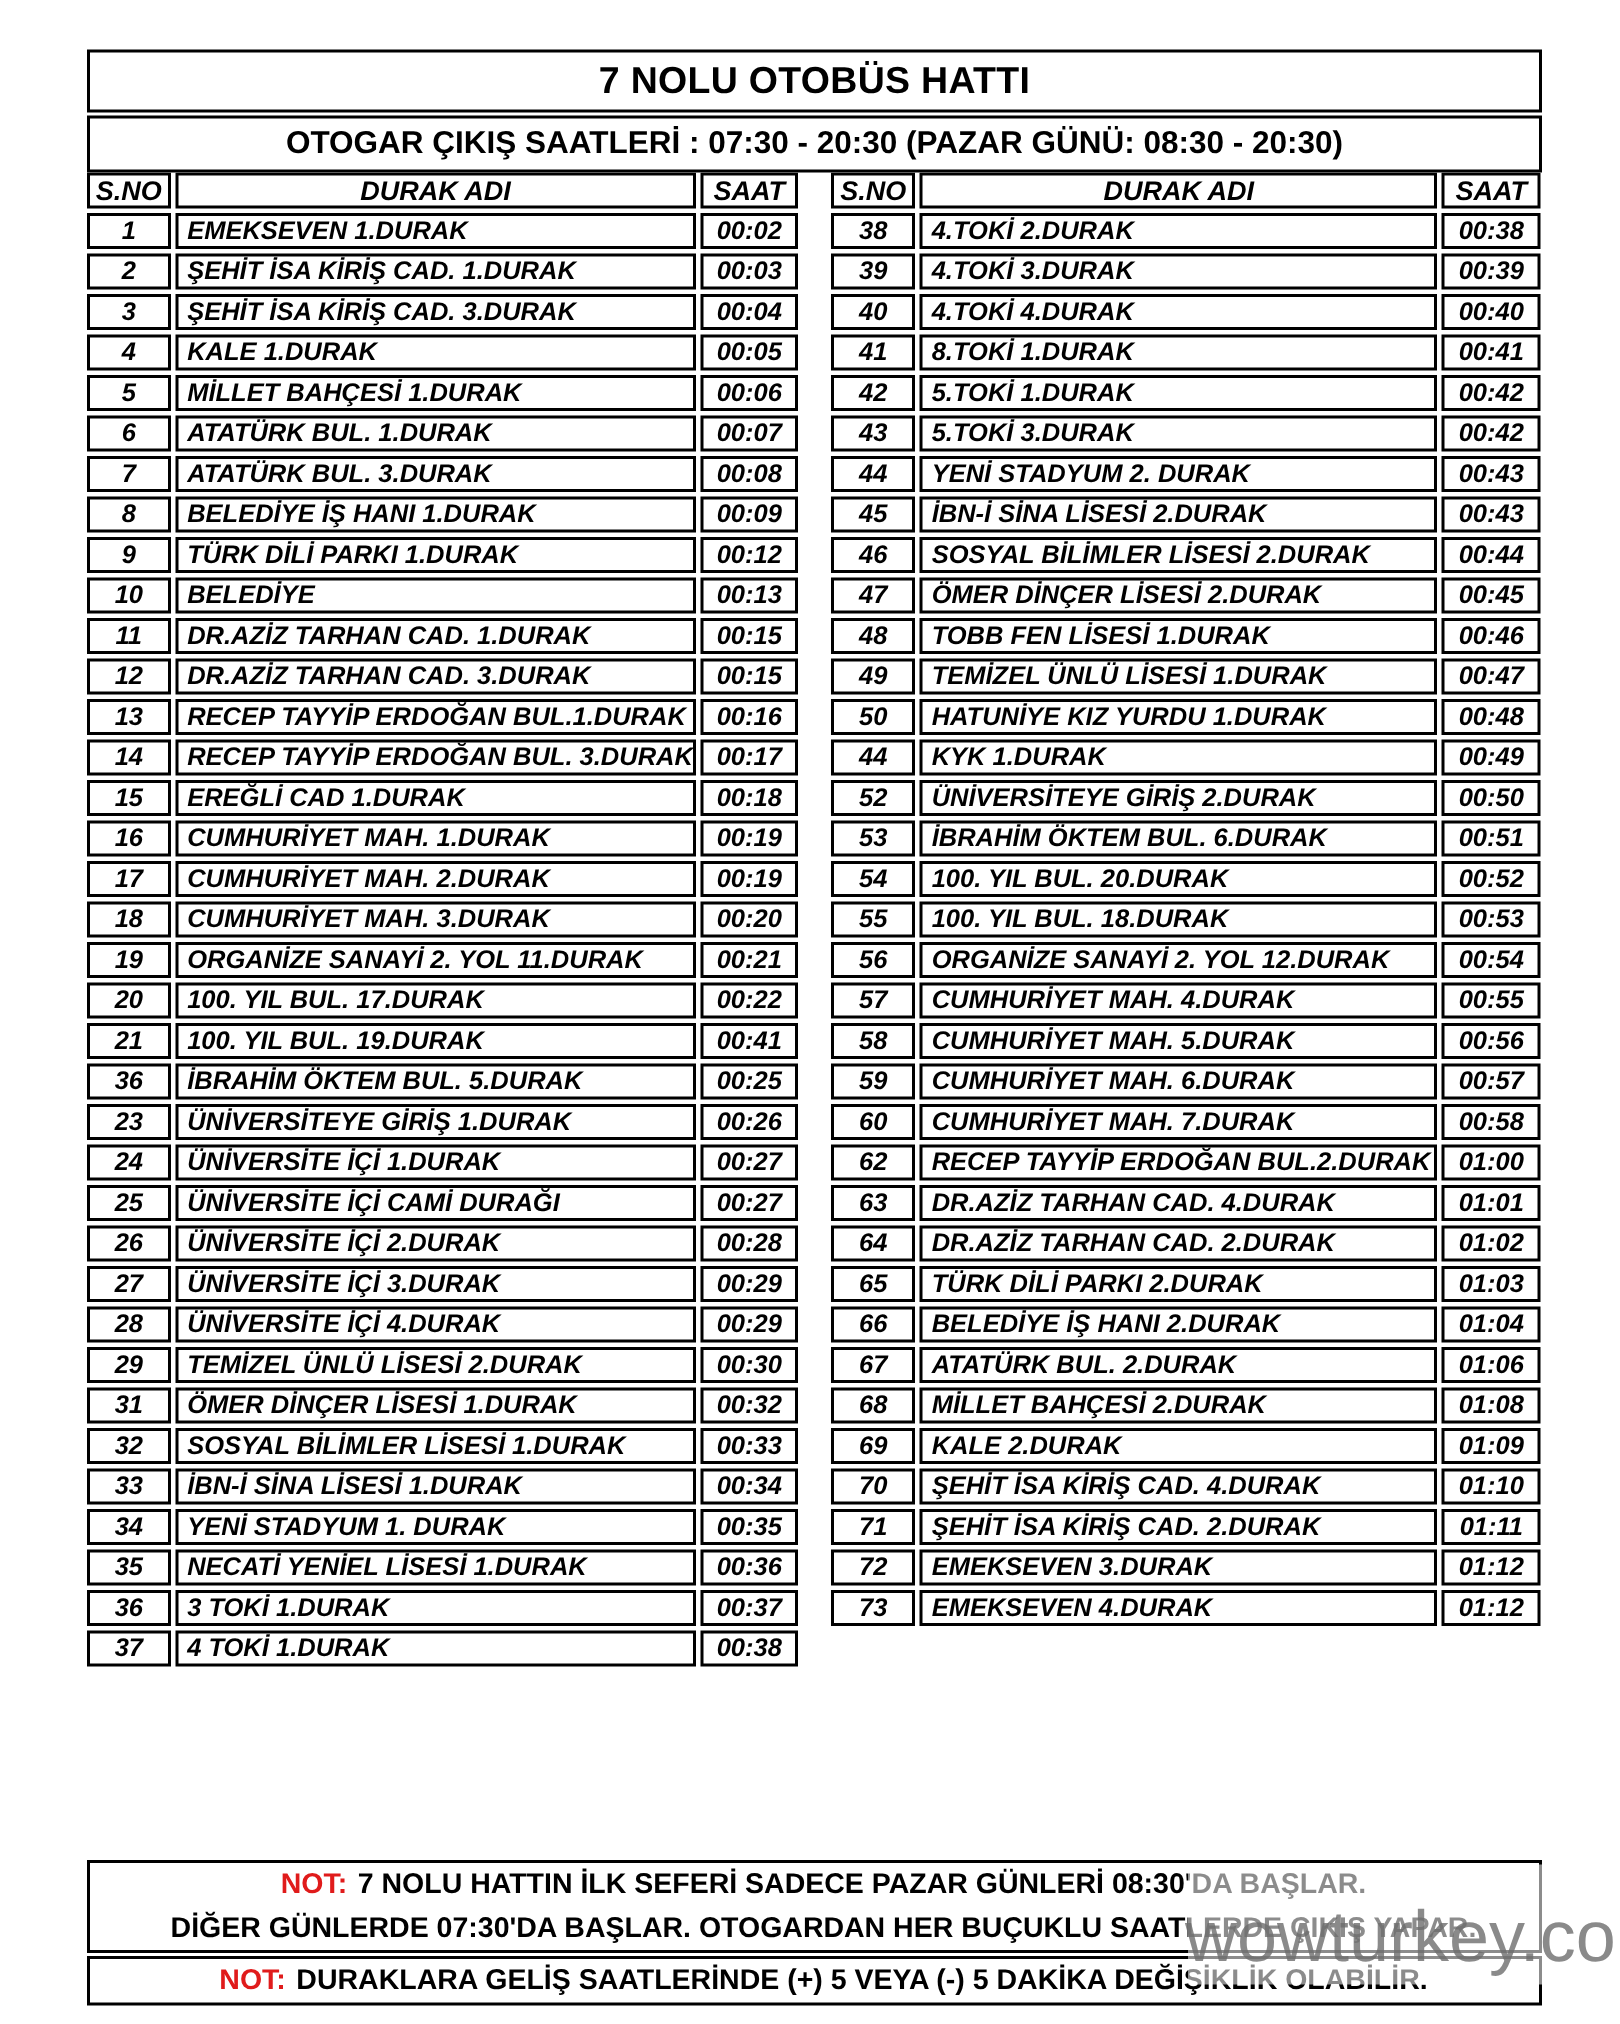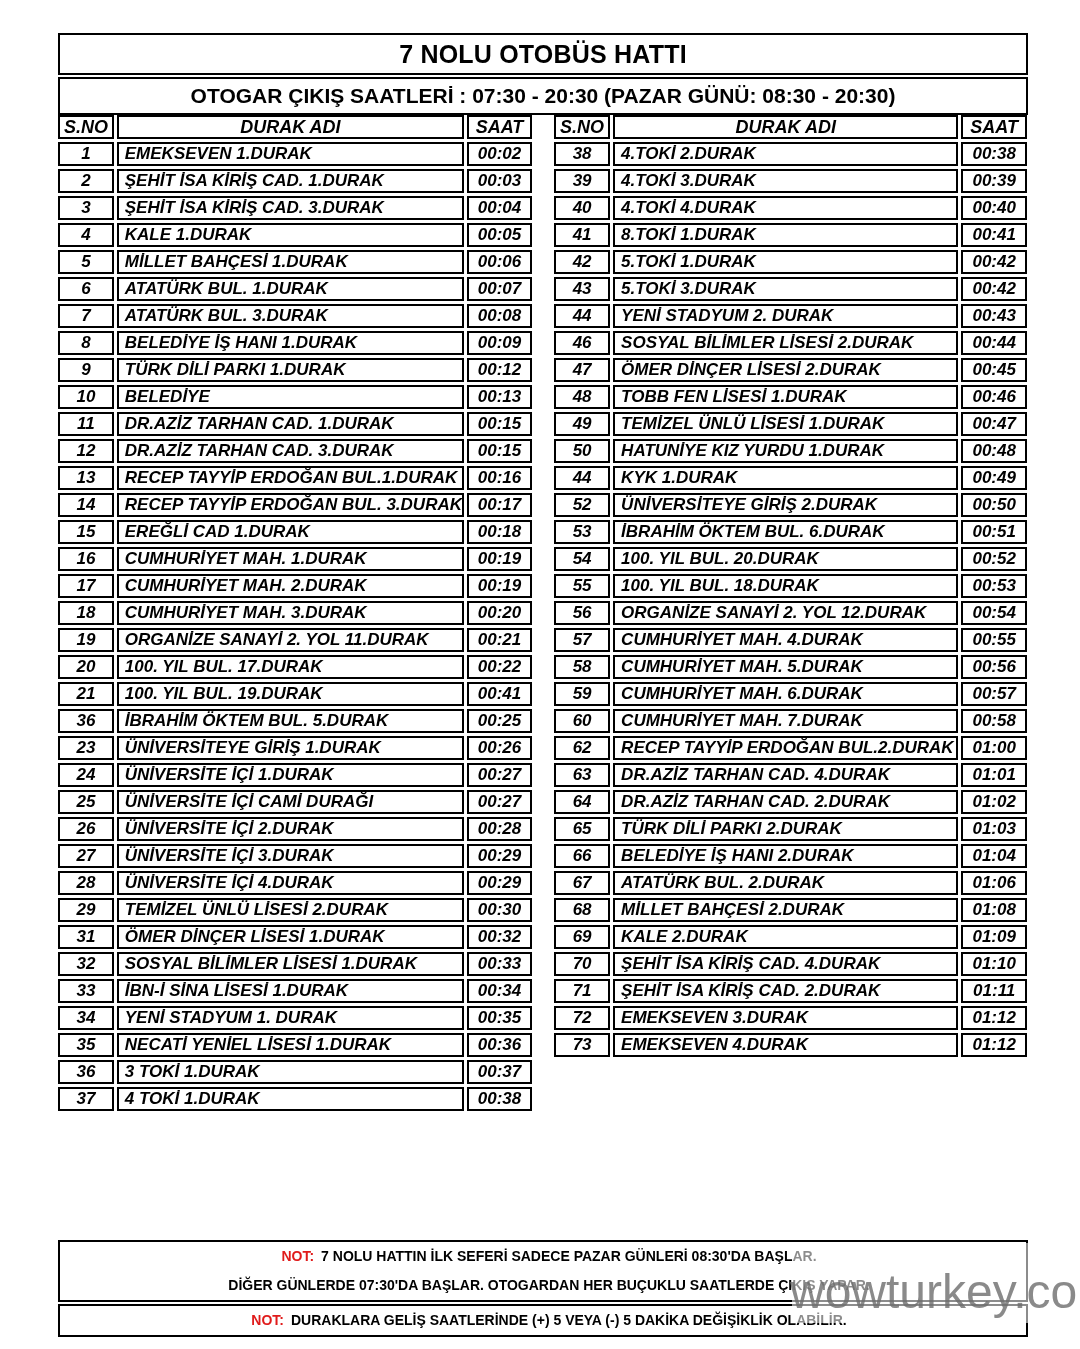--- a/index.html
+++ b/index.html
@@ -24,21 +24,21 @@
     font-weight:700;font-size:17px;line-height:20px;overflow:hidden;white-space:nowrap;}
   table.tt th{text-align:center;font-size:18px;}
   td.c-sno{text-align:center;}
   td.c-stop{text-align:left;padding-left:6px;}
   td.c-time{text-align:center;font-size:18px;}
   col.w-sno{width:58px;}
   col.w-stop{width:346px;}
   col.w-time{width:69px;}
 
   .note-box{position:absolute;left:58px;width:970px;border:2px solid var(--border);
-    background:#fff;text-align:center;font-weight:700;font-size:14px;padding-left:12px;}
+    background:#fff;text-align:center;font-weight:700;font-size:19px;padding-left:12px;}
   .note-box-1{top:1240px;height:62px;}
   .note-box-2{top:1304px;height:33px;}
   .note-line{line-height:29px;white-space:nowrap;}
   .note-label{color:var(--note-red);margin-right:7px;}
 
   .wm-lighten{position:absolute;left:792px;top:1243px;width:252px;height:80px;
     background:rgba(255,255,255,0.55);pointer-events:none;}
   .watermark{position:absolute;left:790px;top:1264px;width:260px;
     font-size:48px;font-weight:400;color:var(--wm-gray);opacity:.8;
     letter-spacing:0px;white-space:nowrap;pointer-events:none;}
@@ -292,20 +292,25 @@
             <td class="c-sno">43</td>
             <td class="c-stop">5.TOKİ 3.DURAK</td>
             <td class="c-time">00:42</td>
           </tr>
           <tr>
             <td class="c-sno">44</td>
             <td class="c-stop">YENİ STADYUM 2. DURAK</td>
             <td class="c-time">00:43</td>
           </tr>
           <tr>
+            <td class="c-sno">45</td>
+            <td class="c-stop">İBN-İ SİNA  LİSESİ 2.DURAK</td>
+            <td class="c-time">00:43</td>
+          </tr>
+          <tr>
             <td class="c-sno">46</td>
             <td class="c-stop">SOSYAL BİLİMLER LİSESİ  2.DURAK</td>
             <td class="c-time">00:44</td>
           </tr>
           <tr>
             <td class="c-sno">47</td>
             <td class="c-stop">ÖMER DİNÇER LİSESİ 2.DURAK</td>
             <td class="c-time">00:45</td>
           </tr>
           <tr>

